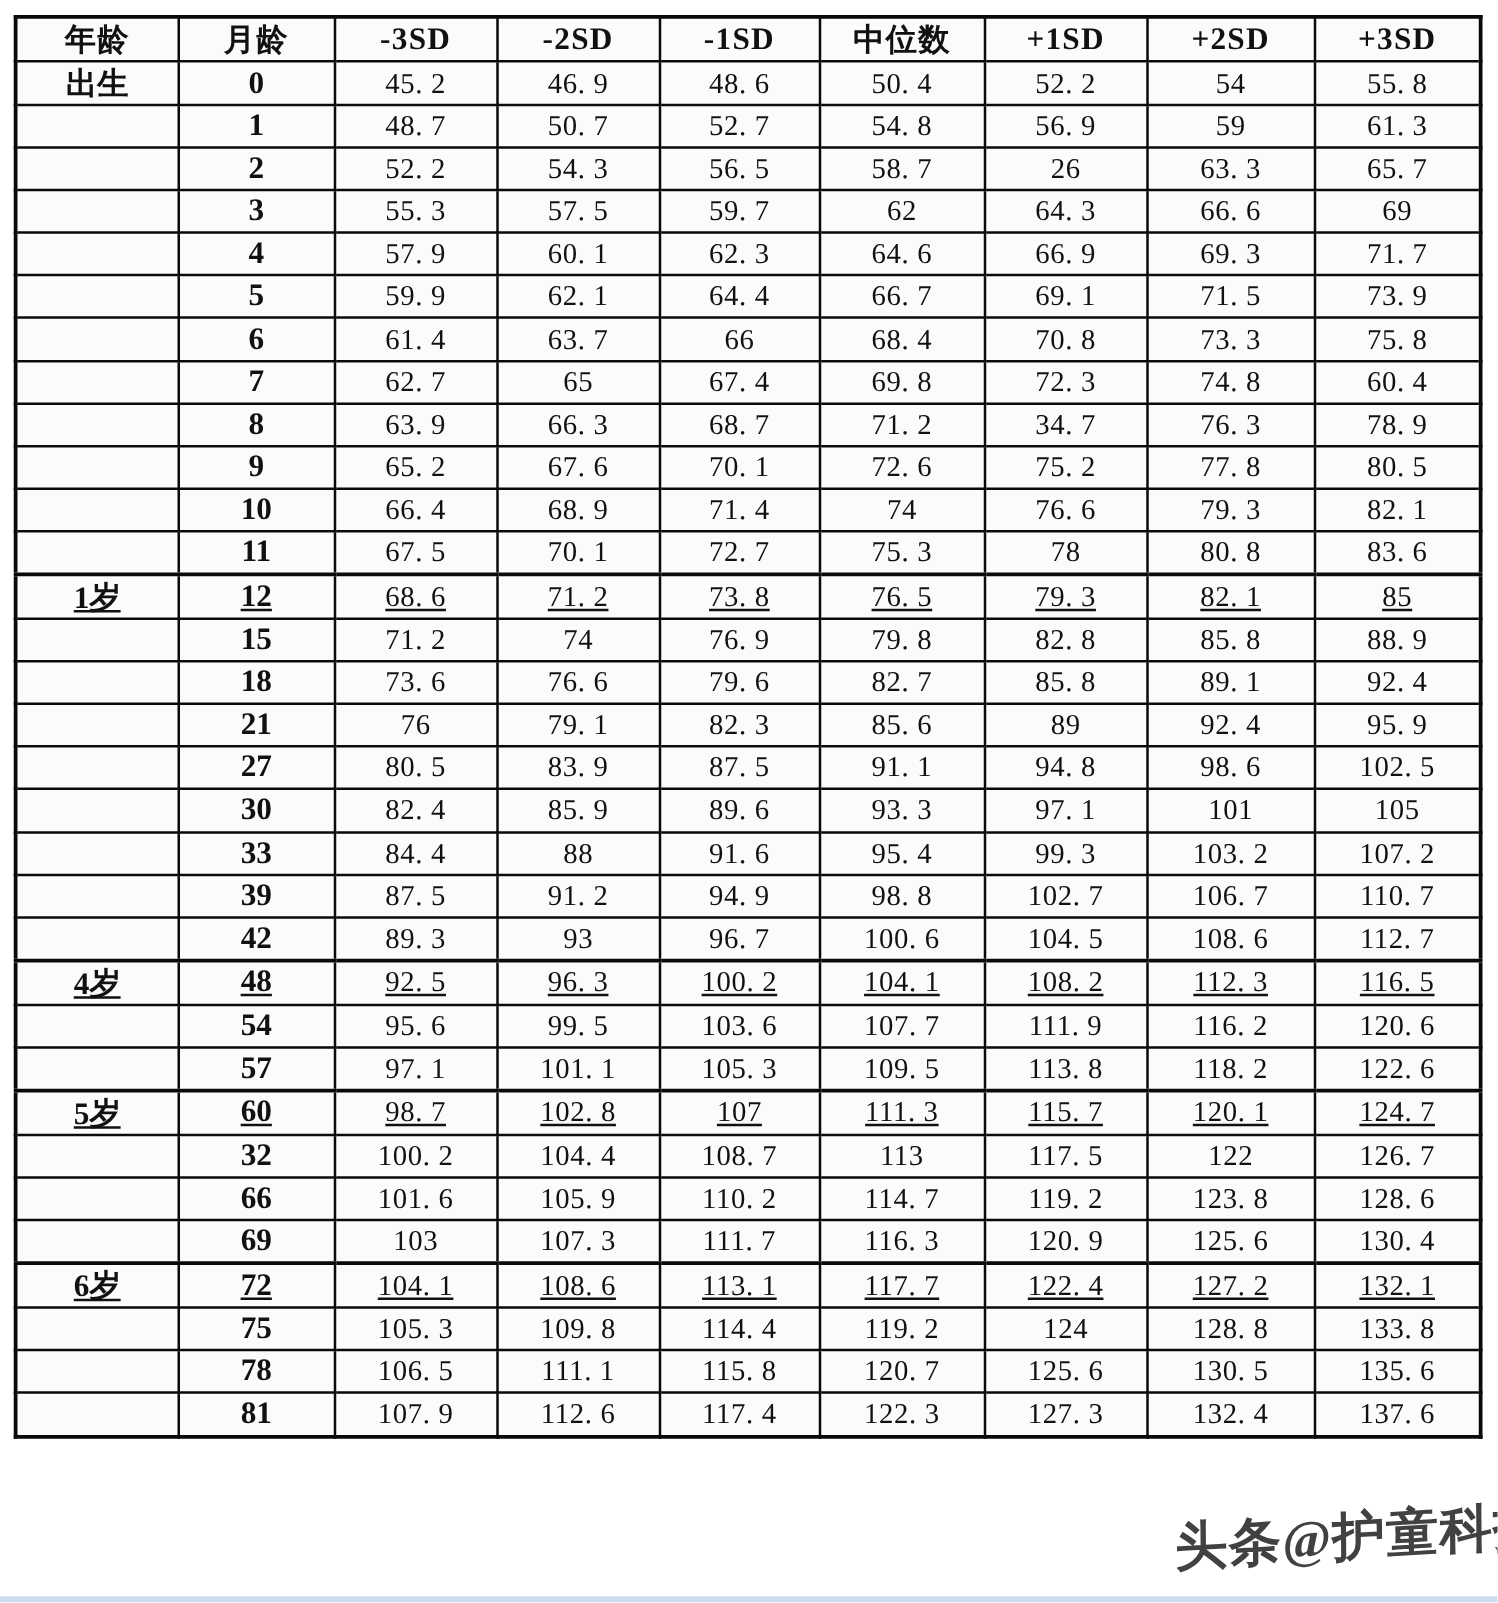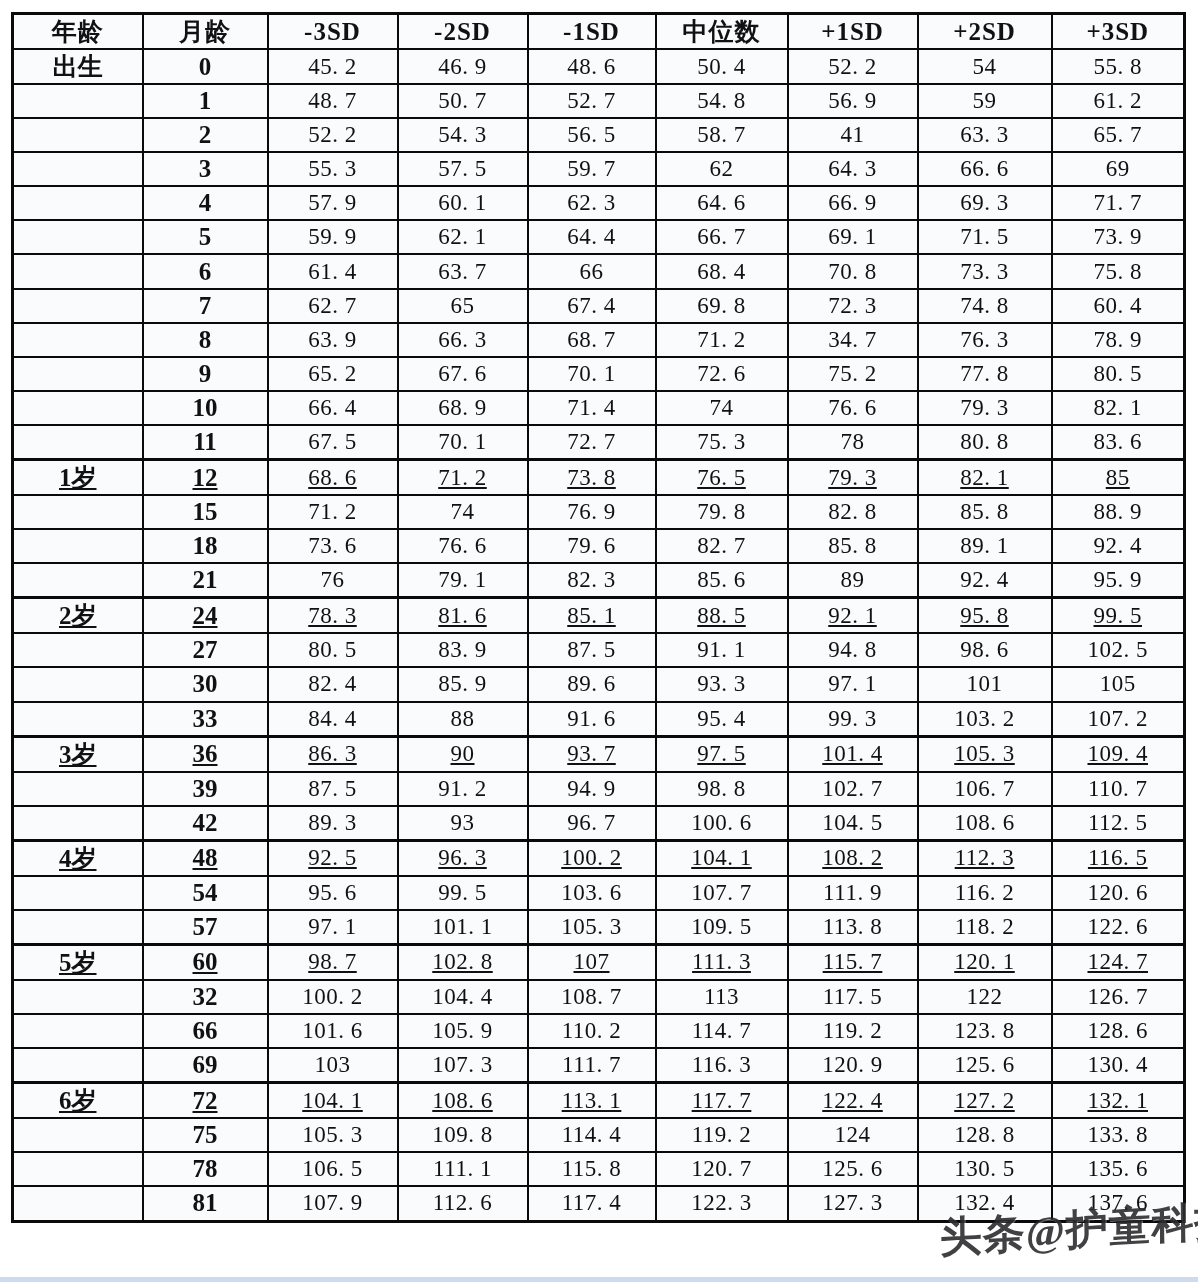--- a/index.html
+++ b/index.html
@@ -125,30 +125,30 @@
         </tr>
         <tr>
           <td class="age-cell"></td>
           <td class="month-cell">1</td>
           <td class="value-cell">48. 7</td>
           <td class="value-cell">50. 7</td>
           <td class="value-cell">52. 7</td>
           <td class="value-cell">54. 8</td>
           <td class="value-cell">56. 9</td>
           <td class="value-cell">59</td>
-          <td class="value-cell">61. 2</td>
+          <td class="value-cell">61. 3</td>
         </tr>
         <tr>
           <td class="age-cell"></td>
           <td class="month-cell">2</td>
           <td class="value-cell">52. 2</td>
           <td class="value-cell">54. 3</td>
           <td class="value-cell">56. 5</td>
           <td class="value-cell">58. 7</td>
-          <td class="value-cell">41</td>
+          <td class="value-cell">26</td>
           <td class="value-cell">63. 3</td>
           <td class="value-cell">65. 7</td>
         </tr>
         <tr>
           <td class="age-cell"></td>
           <td class="month-cell">3</td>
           <td class="value-cell">55. 3</td>
           <td class="value-cell">57. 5</td>
           <td class="value-cell">59. 7</td>
           <td class="value-cell">62</td>
@@ -281,31 +281,20 @@
           <td class="age-cell"></td>
           <td class="month-cell">21</td>
           <td class="value-cell">76</td>
           <td class="value-cell">79. 1</td>
           <td class="value-cell">82. 3</td>
           <td class="value-cell">85. 6</td>
           <td class="value-cell">89</td>
           <td class="value-cell">92. 4</td>
           <td class="value-cell">95. 9</td>
         </tr>
-        <tr class="group-start">
-          <td class="age-cell">2岁</td>
-          <td class="month-cell">24</td>
-          <td class="value-cell">78. 3</td>
-          <td class="value-cell">81. 6</td>
-          <td class="value-cell">85. 1</td>
-          <td class="value-cell">88. 5</td>
-          <td class="value-cell">92. 1</td>
-          <td class="value-cell">95. 8</td>
-          <td class="value-cell">99. 5</td>
-        </tr>
         <tr>
           <td class="age-cell"></td>
           <td class="month-cell">27</td>
           <td class="value-cell">80. 5</td>
           <td class="value-cell">83. 9</td>
           <td class="value-cell">87. 5</td>
           <td class="value-cell">91. 1</td>
           <td class="value-cell">94. 8</td>
           <td class="value-cell">98. 6</td>
           <td class="value-cell">102. 5</td>
@@ -325,52 +314,41 @@
           <td class="age-cell"></td>
           <td class="month-cell">33</td>
           <td class="value-cell">84. 4</td>
           <td class="value-cell">88</td>
           <td class="value-cell">91. 6</td>
           <td class="value-cell">95. 4</td>
           <td class="value-cell">99. 3</td>
           <td class="value-cell">103. 2</td>
           <td class="value-cell">107. 2</td>
         </tr>
-        <tr class="group-start">
-          <td class="age-cell">3岁</td>
-          <td class="month-cell">36</td>
-          <td class="value-cell">86. 3</td>
-          <td class="value-cell">90</td>
-          <td class="value-cell">93. 7</td>
-          <td class="value-cell">97. 5</td>
-          <td class="value-cell">101. 4</td>
-          <td class="value-cell">105. 3</td>
-          <td class="value-cell">109. 4</td>
-        </tr>
         <tr>
           <td class="age-cell"></td>
           <td class="month-cell">39</td>
           <td class="value-cell">87. 5</td>
           <td class="value-cell">91. 2</td>
           <td class="value-cell">94. 9</td>
           <td class="value-cell">98. 8</td>
           <td class="value-cell">102. 7</td>
           <td class="value-cell">106. 7</td>
           <td class="value-cell">110. 7</td>
         </tr>
         <tr>
           <td class="age-cell"></td>
           <td class="month-cell">42</td>
           <td class="value-cell">89. 3</td>
           <td class="value-cell">93</td>
           <td class="value-cell">96. 7</td>
           <td class="value-cell">100. 6</td>
           <td class="value-cell">104. 5</td>
           <td class="value-cell">108. 6</td>
-          <td class="value-cell">112. 5</td>
+          <td class="value-cell">112. 7</td>
         </tr>
         <tr class="group-start">
           <td class="age-cell">4岁</td>
           <td class="month-cell">48</td>
           <td class="value-cell">92. 5</td>
           <td class="value-cell">96. 3</td>
           <td class="value-cell">100. 2</td>
           <td class="value-cell">104. 1</td>
           <td class="value-cell">108. 2</td>
           <td class="value-cell">112. 3</td>

